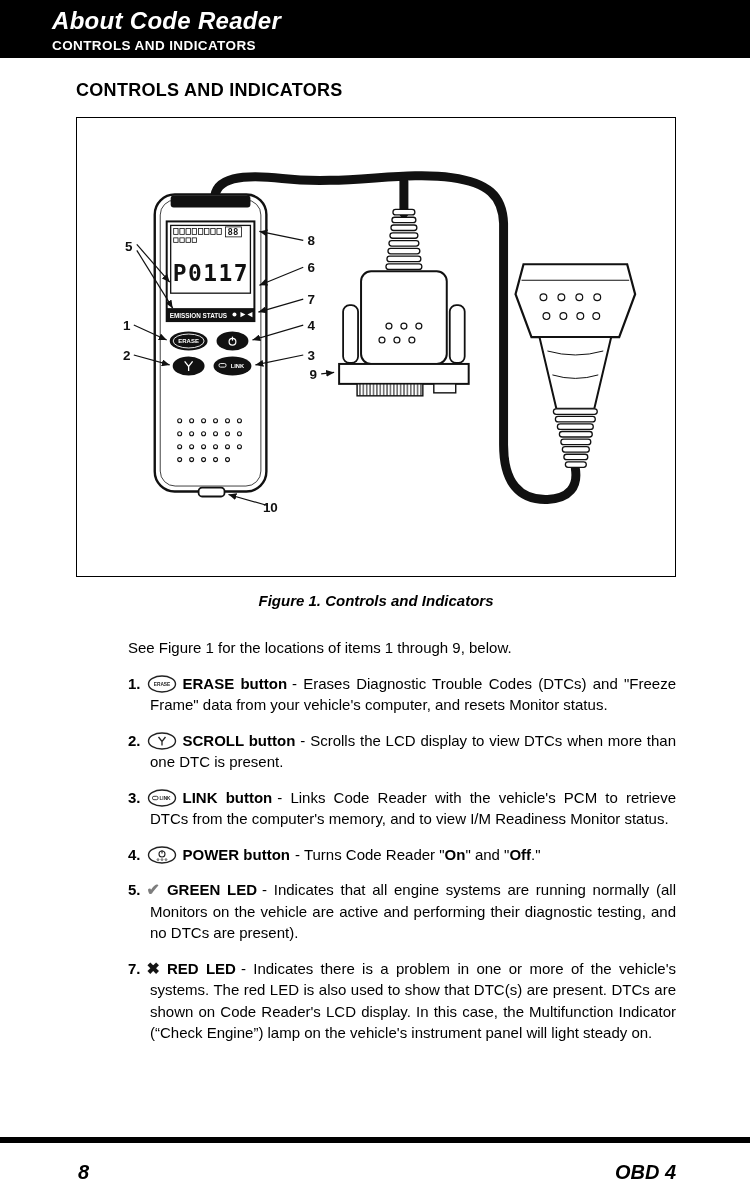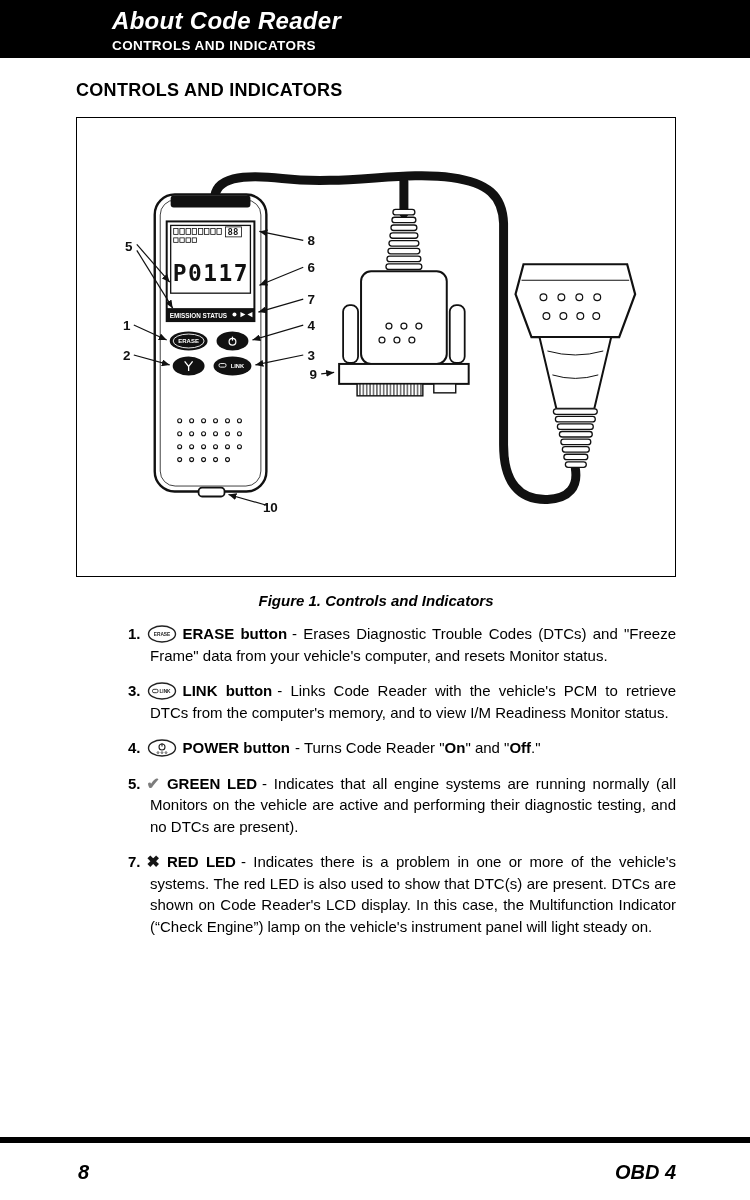--- a/index.html
+++ b/index.html
@@ -3,21 +3,21 @@
 <meta charset="utf-8">
 <style>
   * { margin:0; padding:0; box-sizing:border-box; }
   html,body { width:750px; }
   body {
     width:750px; height:1200px; position:relative; overflow:hidden;
     background:#ffffff; color:#000;
     font-family:"Liberation Sans", sans-serif;
   }
   
-  .topbar { position:absolute; top:0; left:0; right:0; height:58px; background:#000; color:#fff; padding:7px 0 0 112px; }
+  .topbar { position:absolute; top:0; left:0; right:0; height:58px; background:#000; color:#fff; padding:7px 0 0 52px; }
   .topbar-title { font-size:24px; font-weight:bold; font-style:italic; letter-spacing:.3px; }
   .topbar-subtitle { font-size:13.5px; font-weight:bold; letter-spacing:.4px; margin-top:3px; }
 
   
   .content { position:absolute; top:58px; left:0; right:0; padding:0 74px 0 76px; }
   .section-heading { font-size:18px; font-weight:bold; letter-spacing:.3px; margin-top:22px; }
 
   .figure-box { margin-top:16px; border:1.6px solid #000; height:460px; background:#fff; }
   .figure-svg { width:100%; height:100%; display:block; }
 
@@ -231,30 +231,37 @@
           <text x="50" y="161" text-anchor="middle">1</text>
           <text x="50" y="191" text-anchor="middle">2</text>
           <text x="237" y="210" text-anchor="middle">9</text>
           <text x="194" y="344" text-anchor="middle">10</text>
         </g>
       </svg>
     </div>
 
     <div class="figure-caption">Figure 1. Controls and Indicators</div>
 
+    <p class="intro">See Figure 1 for the locations of items 1 through 9, below.</p>
 
     <div class="items">
 
       <div class="list-item">
         <span class="num">1.</span><span class="btn-icon"><svg viewBox="0 0 30 18">
               <ellipse cx="15" cy="9" rx="13.5" ry="8" fill="#fff" stroke="#222" stroke-width="1.4"></ellipse>
               <text x="15" y="11" text-anchor="middle" font-size="4.8" font-weight="bold" fill="#222">ERASE</text>
             </svg></span><b class="lbl">ERASE button</b><span class="item-text">- Erases Diagnostic Trouble Codes (DTCs) and "Freeze Frame" data from your vehicle's computer, and resets Monitor status.</span>
       </div>
 
+      <div class="list-item">
+        <span class="num">2.</span><span class="btn-icon"><svg viewBox="0 0 30 18">
+              <ellipse cx="15" cy="9" rx="13.5" ry="8" fill="#fff" stroke="#222" stroke-width="1.4"></ellipse>
+              <path d="M11.5,5 L15,9.5 L18.5,5 M15,9.5 L15,13.5" fill="none" stroke="#222" stroke-width="1.3"></path>
+            </svg></span><b class="lbl">SCROLL button</b><span class="item-text">- Scrolls the LCD display to view DTCs when more than one DTC is present.</span>
+      </div>
 
       <div class="list-item">
         <span class="num">3.</span><span class="btn-icon"><svg viewBox="0 0 30 18">
               <ellipse cx="15" cy="9" rx="13.5" ry="8" fill="#fff" stroke="#222" stroke-width="1.4"></ellipse>
               <rect x="5.5" y="7.3" width="5.5" height="3.4" rx="1.4" fill="none" stroke="#222" stroke-width="0.9"></rect>
               <text x="18" y="11" text-anchor="middle" font-size="4.8" font-weight="bold" fill="#222">LINK</text>
             </svg></span><b class="lbl">LINK button</b><span class="item-text">- Links Code Reader with the vehicle's PCM to retrieve DTCs from the computer's memory, and to view I/M Readiness Monitor status.</span>
       </div>
 
       <div class="list-item">

